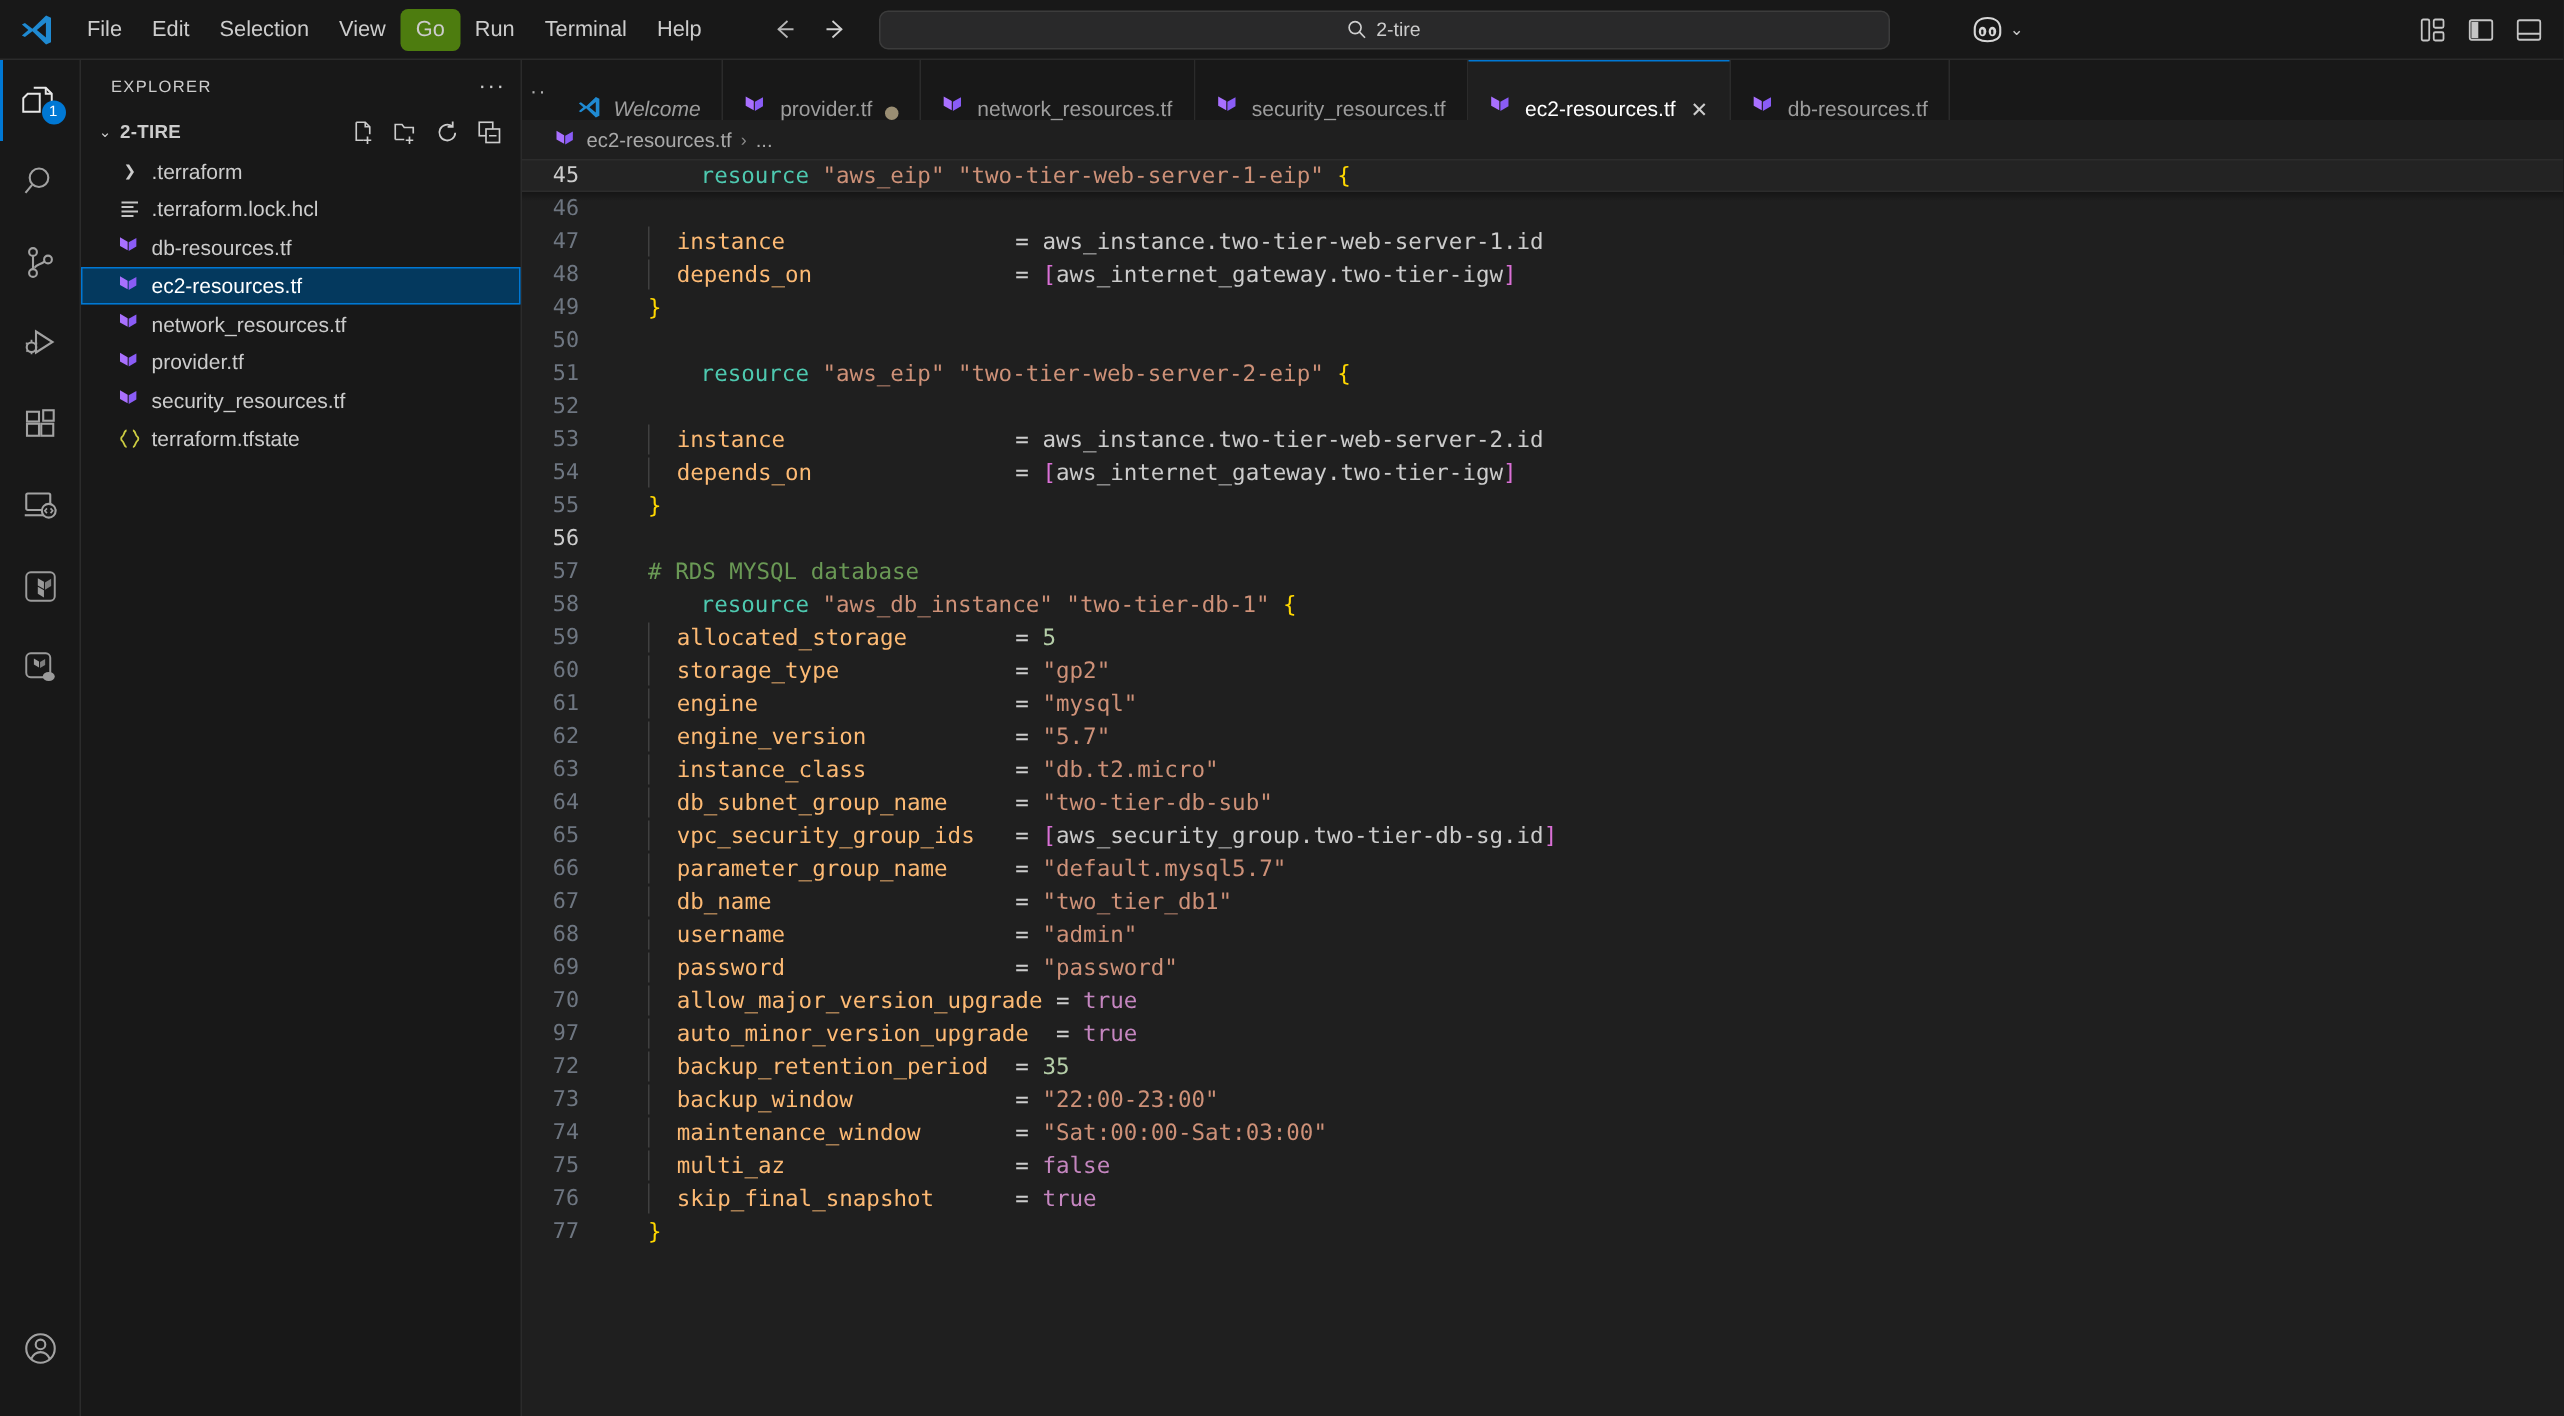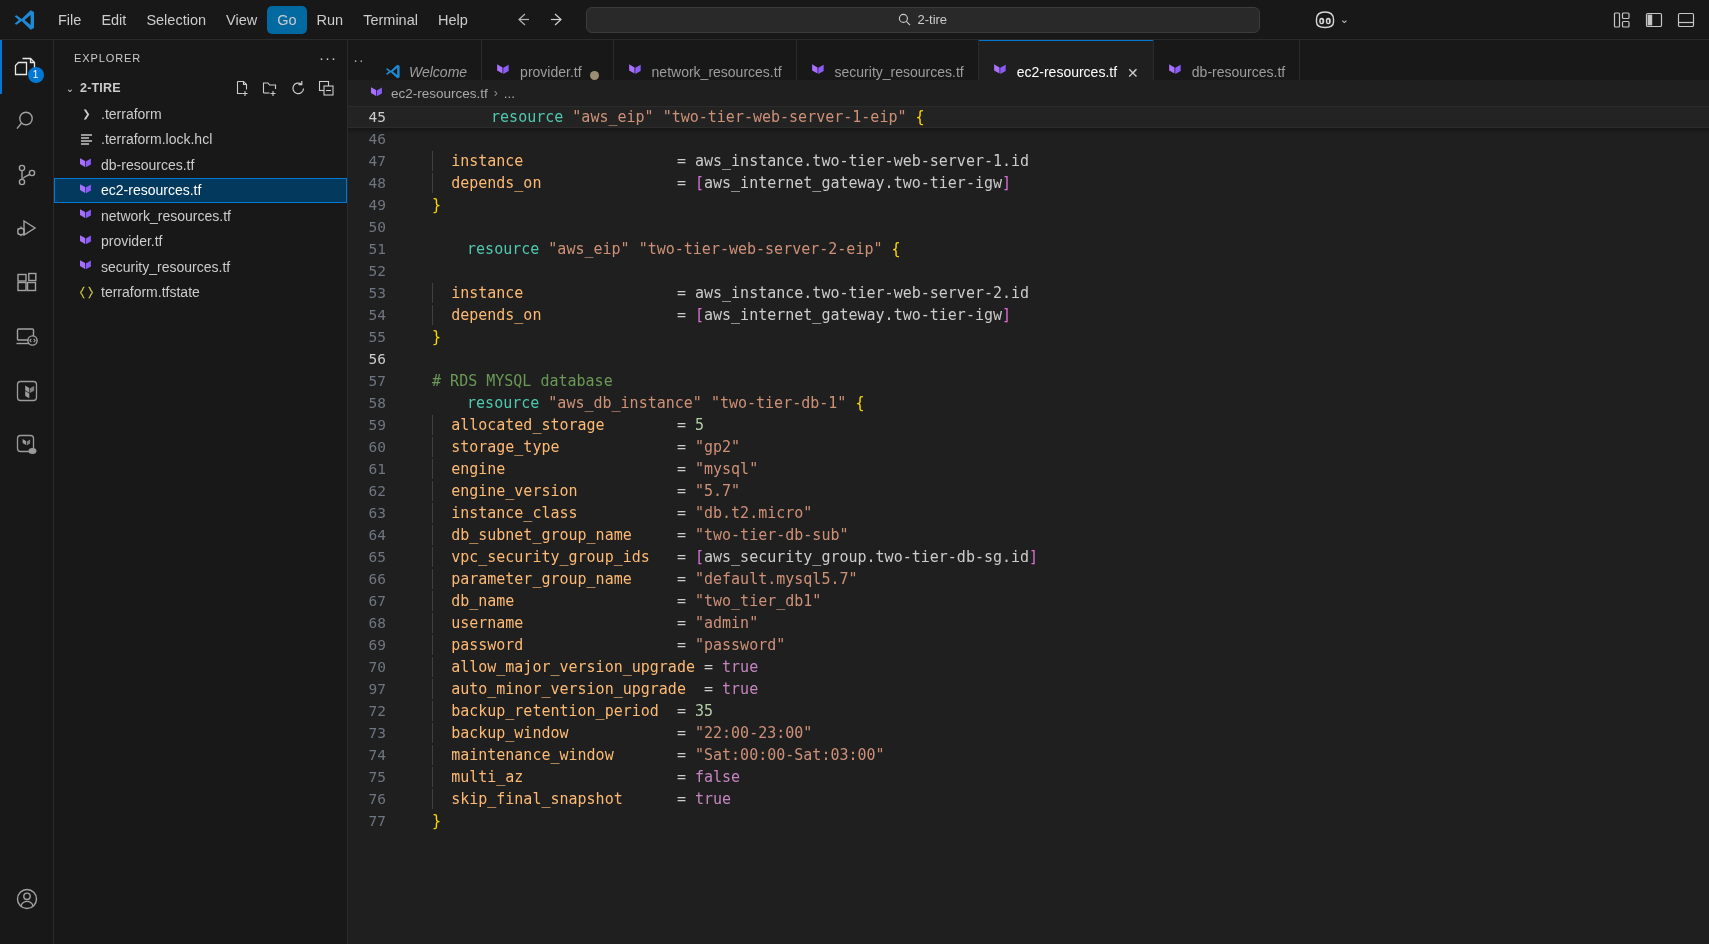--- a/index.html
+++ b/index.html
@@ -20,21 +20,21 @@
     border-bottom: 1px solid #2b2b2b;
     position: relative;
   }
   .vscode-logo { width: 48px; display:flex; align-items:center; justify-content:center; }
   .menu { display: flex; align-items: center; gap: 0px; }
   .menu-item {
     font-size: 14.5px; color: #cccccc;
     padding: 4px 10px; border-radius: 5px;
     white-space: nowrap; line-height: 20px;
   }
-  .menu-item.active { background: #0369a1; }
+  .menu-item.active { background: #4d7c0f; }
   .nav-arrows { display:flex; align-items:center; gap: 14px; margin-left: 36px; color:#a8a8a8; }
   .nav-arrow { font-size: 19px; line-height: 1; }
   .nav-arrow.fwd { color: #9d9d9d; }
   .searchbox {
     margin-left: 20px;
     width: 674px; height: 26px;
     background: #29292a;
     border: 1px solid #3c3c3c;
     border-radius: 6px;
     display: flex; align-items: center; justify-content: center;
@@ -139,21 +139,21 @@
   .code-area { flex:1 1 auto; position:relative; overflow:hidden; background:#1f1f1f; }
   .code-rows { font-family: "DejaVu Sans Mono", monospace; font-size: 15px; }
   .row { height: 22px; display:flex; align-items:center; white-space:pre; }
   .ln {
     width: 60px; flex:0 0 60px; text-align:right; padding-right: 22px;
     color:#6e7681; font-size: 14.5px;
   }
   .ln.cur { color:#cccccc; }
   .code { flex:1 1 auto; padding-left: 6px; position:relative; }
   .row.highlight { background:#232323; }
-  .row.highlight-top { box-shadow: inset 0 1px 0 #2c2c2c, inset 0 -1px 0 #2c2c2c; gap: 24px; }
+  .row.highlight-top { box-shadow: inset 0 1px 0 #2c2c2c, inset 0 -1px 0 #2c2c2c; }
 
   
   .t-kw  { color:#4ec9b0;margin-left:35px; }
   .t-str { color:#ce9178; }
   .t-cmt { color:#6a9955; }
   .t-num { color:#b5cea8; }
   .t-bool{ color:#c586c0; }
   .t-prop{ color:#fdba74; }
   .t-plain{ color:#cccccc; }
   .t-brace-y { color:#ffd700; }

